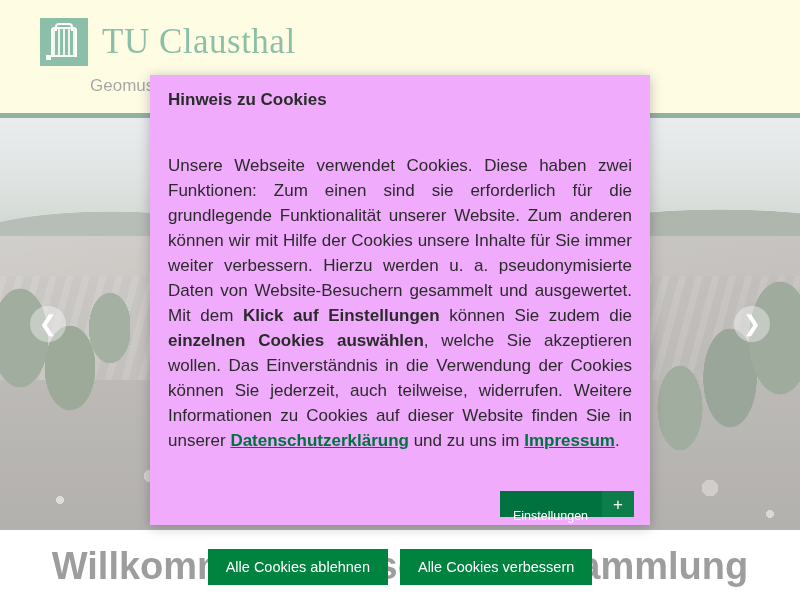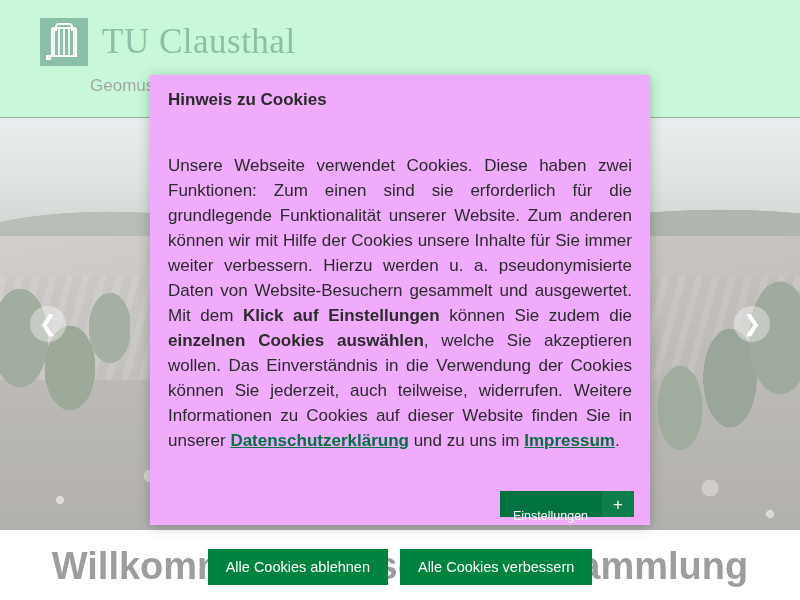--- a/index.html
+++ b/index.html
@@ -14,22 +14,22 @@
     position: relative;
     width: 800px; height: 600px;
     overflow: hidden;
   }
 
   
   .header {
     position: absolute;
     top: 0; left: 0;
     width: 800px; height: 118px;
-    background: #86efac;
-    border-bottom: 1px solid #14532d;
+    background: #fef9c3;
+    border-bottom: 5px solid #14532d;
     z-index: 2;
   }
   .brand {
     position: absolute;
     left: 40px; top: 18px;
     display: flex;
     align-items: center;
   }
   .logo-box {
     width: 48px; height: 48px;

